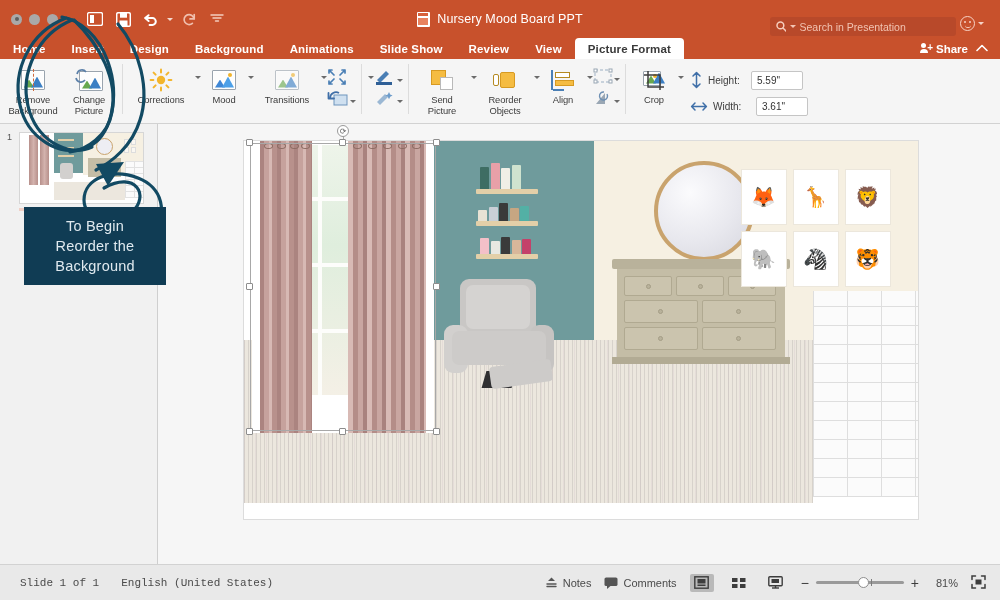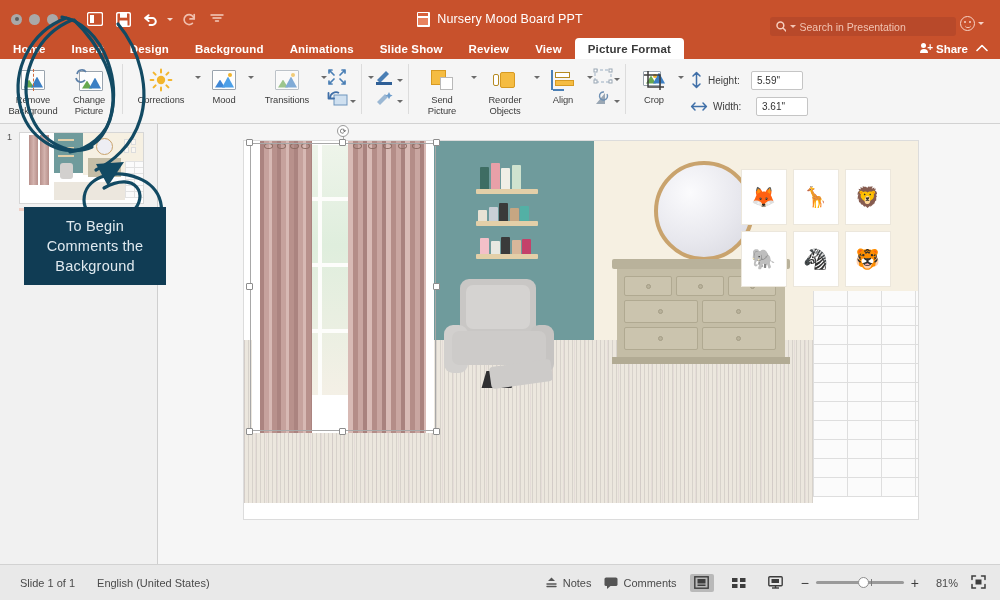--- a/index.html
+++ b/index.html
@@ -198,21 +198,21 @@
     display:flex;align-items:center;justify-content:center;text-align:center;
     font-size:14.5px; line-height:20px; letter-spacing:.2px;
   }
 
   
   .status{
     position:absolute; left:0; bottom:0; width:1000px; height:36px;
     background:#e9e9e9; border-top:1px solid #d2d2d2;
     display:flex; align-items:center; font-size:11px; color:#4a4a4a;
   }
-  .st-left{ display:flex; gap:22px; margin-left:20px;}
+  .st-left{ display:flex; gap:22px; margin-left:20px;font-family:Liberation Mono, monospace;}
   .st-right{ position:absolute; right:14px; display:flex; align-items:center; gap:13px;}
   .st-btn{ display:flex; align-items:center; gap:5px; cursor:default;}
   .viewbtn{ width:24px;height:18px;display:flex;align-items:center;justify-content:center;border-radius:2px;}
   .viewbtn.on{ background:#b9b9b9;}
   .zoomslider{ display:flex;align-items:center;gap:7px;}
   .ztrack{ position:relative; width:88px;height:3px;background:#9a9a9a;border-radius:2px;}
   .zknob{ position:absolute; left:42px; top:-4px; width:11px;height:11px;border-radius:50%;background:#fff;border:1px solid #8e8e8e;}
   .ztick{position:absolute;left:55px;top:-2px;width:1px;height:7px;background:#7d7d7d;}
   .zpct{ width:26px; text-align:right;}
 </style>
@@ -714,21 +714,21 @@
 
       <path d="M104 188 C136 170 150 196 132 212 C112 230 84 220 84 200 C84 178 112 168 138 178 C162 187 170 214 150 232"></path>
     </g>
 
     <path d="M96 164 L124 162 L108 186 Z" fill="#124a63"></path>
   </svg>
 
   <div class="callout">
     <div>
       <div>To Begin</div>
-      <div>Comments the</div>
+      <div>Reorder the</div>
       <div>Background</div>
     </div>
   </div>
 
   <div class="status">
     <div class="st-left">
       <span>Slide 1 of 1</span>
       <span>English (United States)</span>
     </div>
     <div class="st-right">

